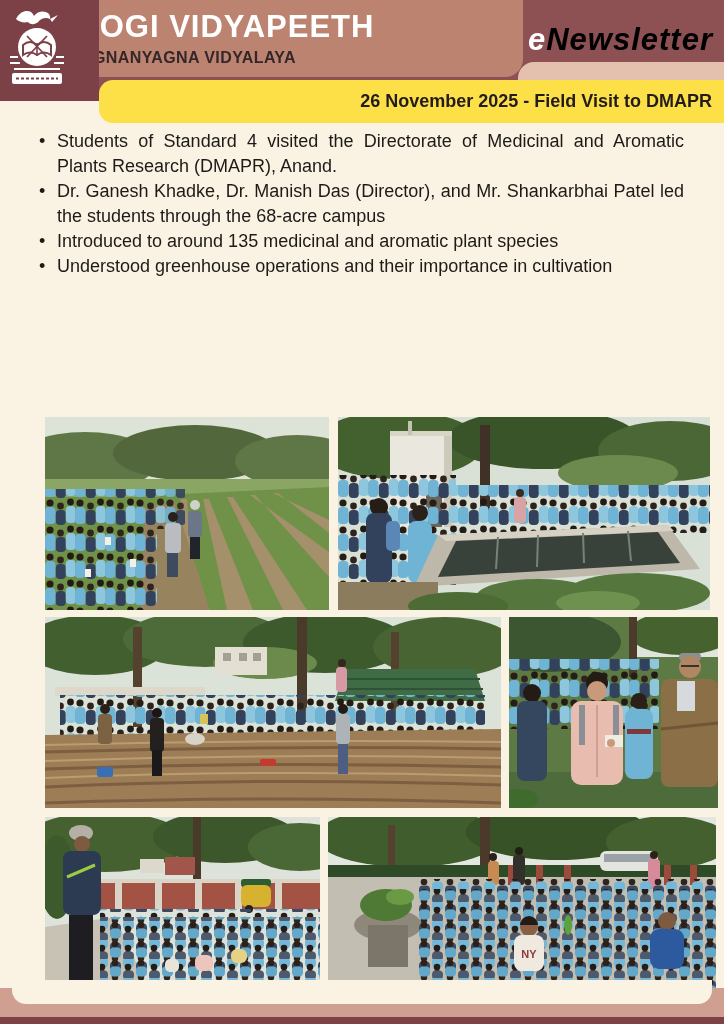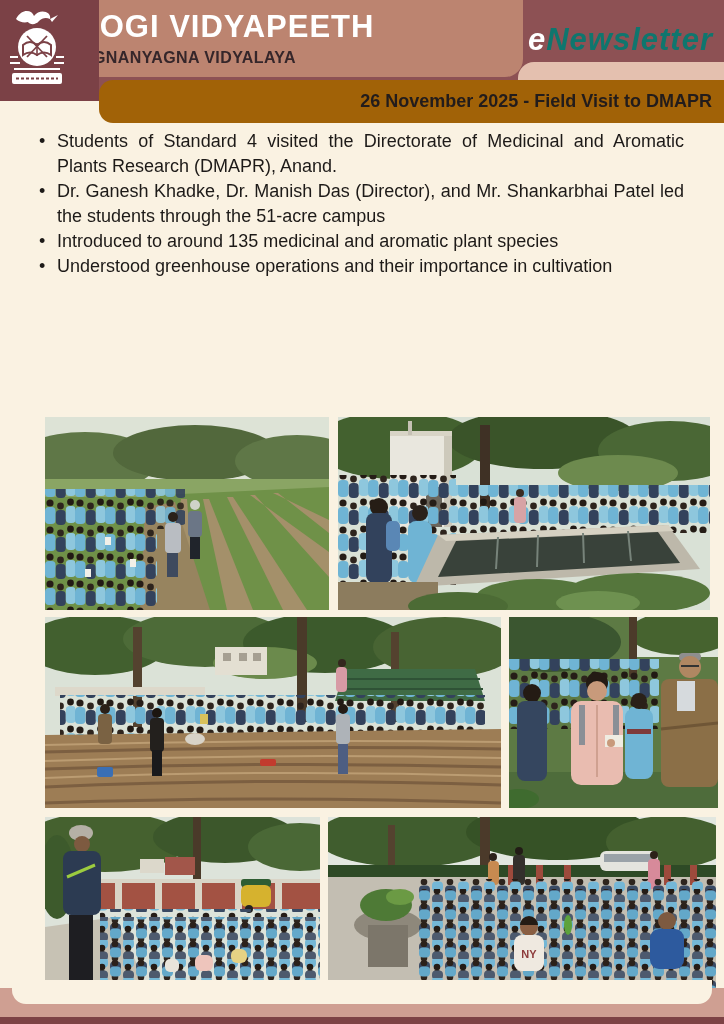--- a/index.html
+++ b/index.html
@@ -5,33 +5,33 @@
   html,body{margin:0;padding:0;background:#faf2e2;}
   .page{position:relative;width:724px;height:1024px;background:#faf2e2;overflow:hidden;
         font-family:"Liberation Sans",sans-serif;}
 
   
   .band-maroon{position:absolute;left:0;top:0;width:724px;height:101px;background:#8d5154;}
   .logo-block{position:absolute;left:0;top:0;width:99px;height:101px;background:#7b4146;}
   .logo-block svg{position:absolute;left:6px;top:5px;}
   .pink-right{position:absolute;left:518px;top:62px;width:206px;height:61px;
               background:#e4c0af;border-radius:16px 0 0 0;}
-  .date-band{position:absolute;left:99px;top:80px;width:625px;height:43px;background:#a16207;
+  .date-band{position:absolute;left:99px;top:80px;width:625px;height:43px;background:#fde047;
              border-radius:14px 0 0 14px;line-height:43px;text-align:right;
              font-weight:700;font-size:18px;color:#221c1c;box-sizing:border-box;padding-right:12px;}
   .title-panel{position:absolute;left:72px;top:0;width:451px;height:77px;background:#bc8470;
                border-radius:0 0 18px 18px;}
   .school-name{position:absolute;left:6px;top:9px;font-size:31px;font-weight:800;color:#ffffff;
                letter-spacing:1px;}
   .school-sub{position:absolute;left:21px;top:49px;font-size:16px;font-weight:700;color:#35262a;
               letter-spacing:0.4px;}
   .enews{position:absolute;top:22px;right:11px;font-style:italic;font-weight:700;font-size:31px;
          letter-spacing:1px;}
   .enews .e{color:#ffffff;}
-  .enews .rest{color:#0f766e;}
+  .enews .rest{color:#000000;}
 
   
   ul.bullets{position:absolute;left:32px;top:129px;width:652px;margin:0;padding:0;list-style:none;
              color:#1d1a18;font-size:18px;line-height:25px;text-align:justify;}
   ul.bullets li{position:relative;padding-left:25px;}
   ul.bullets li::before{content:"\2022";position:absolute;left:7px;top:0;}
 
   
   .photo{position:absolute;margin:0;padding:16px;}
   .photo svg{display:block;}
@@ -104,21 +104,21 @@
       <rect x="6" y="68" width="50" height="11" rx="2" fill="#ffffff"></rect>
       <line x1="10" y1="73.5" x2="52" y2="73.5" stroke="#7b4146" stroke-width="2" stroke-dasharray="3 2"></line>
     </svg>
   </div>
   <div class="enews">
     <span class="e">e</span><span class="rest">Newsletter</span>
   </div>
 
   <ul class="bullets">
     <li>Students of Standard 4 visited the Directorate of Medicinal and Aromatic Plants Research (DMAPR), Anand.</li>
-    <li>Dr. Ganesh Khadke, Dr. Manish Das (Director), and Mr. Shankarbhai Patel led the students through the 51-acre campus</li>
+    <li>Dr. Ganesh Khadke, Dr. Manish Das (Director), and Mr. Shankarbhai Patel led the students through the 68-acre campus</li>
     <li>Introduced to around 135 medicinal and aromatic plant species</li>
     <li>Understood greenhouse operations and their importance in cultivation</li>
   </ul>
 
   <figure class="photo p1" role="img" aria-label="Students of Standard 7 lined up beside rows of green medicinal crops during the field walk">
     <svg width="284" height="193" viewBox="0 0 284 193">
       <rect width="284" height="193" fill="#6f9148"></rect>
       <rect x="0" y="0" width="284" height="70" fill="#dde3d6"></rect>
       <ellipse cx="40" cy="45" rx="72" ry="30" fill="#5f7747"></ellipse>
       <ellipse cx="150" cy="36" rx="82" ry="28" fill="#52683c"></ellipse>

